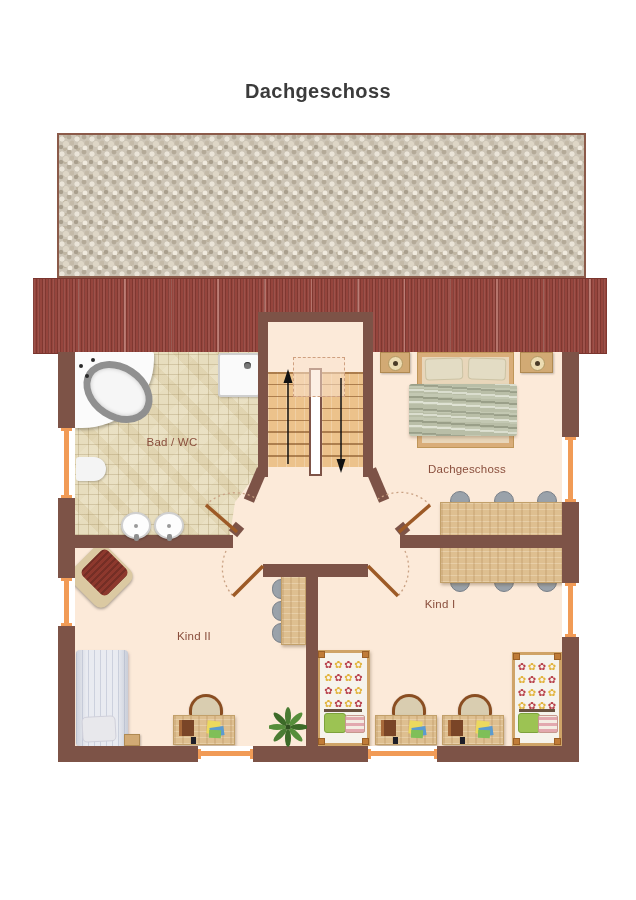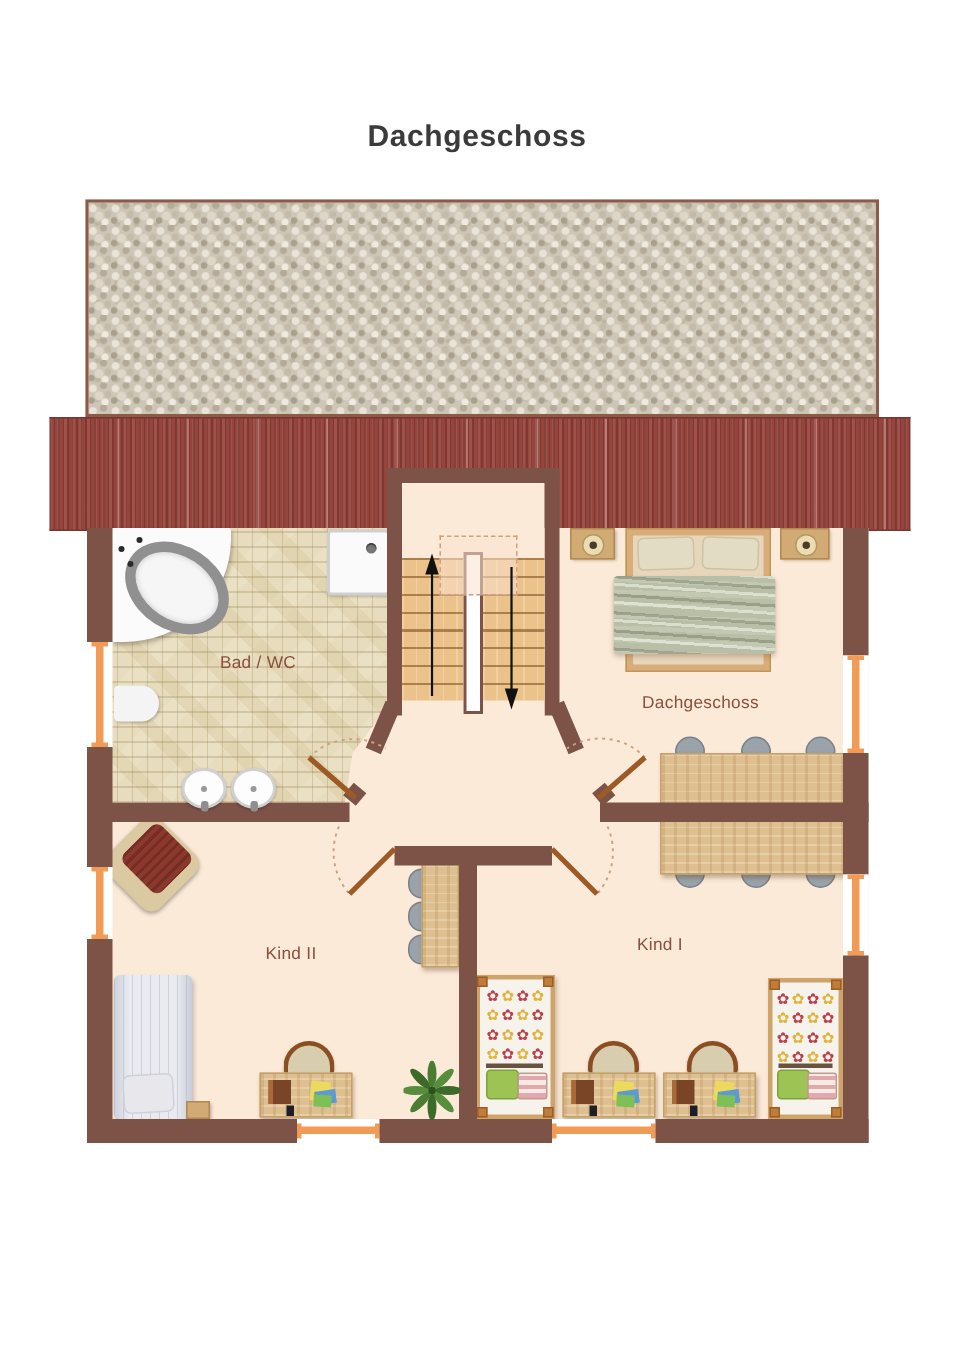--- a/index.html
+++ b/index.html
@@ -376,21 +376,21 @@
     <div class="book"></div>
     <div class="gadget"></div>
     <div class="p1"></div>
     <div class="p2"></div>
     <div class="p3"></div>
   </div>
 
   <div class="lbl" style="left:122px;top:436px;width:100px">Bad / WC</div>
   <div class="lbl" style="left:412px;top:463px;width:110px">Dachgeschoss</div>
   <div class="lbl" style="left:159px;top:630px;width:70px">Kind II</div>
-  <div class="lbl" style="left:405px;top:624px;width:70px">Kind I</div>
+  <div class="lbl" style="left:405px;top:598px;width:70px">Kind I</div>
 
   <svg id="doorsvg" width="636" height="900" viewBox="0 0 636 900">
     <path d="M206,505 A41,41 0 0 1 257,499" fill="none" stroke="#c9a183" stroke-width="1.3" stroke-dasharray="2,3"></path>
     <line x1="237" y1="532" x2="206" y2="505" stroke="#9d5a26" stroke-width="3.5"></line>
     <path d="M430,505 A41,41 0 0 0 378,499" fill="none" stroke="#c9a183" stroke-width="1.3" stroke-dasharray="2,3"></path>
     <line x1="399" y1="532" x2="430" y2="505" stroke="#9d5a26" stroke-width="3.5"></line>
     <path d="M226,551 A42,42 0 0 0 233,596" fill="none" stroke="#c9a183" stroke-width="1.3" stroke-dasharray="2,3"></path>
     <line x1="263" y1="566" x2="233" y2="596" stroke="#9d5a26" stroke-width="3.5"></line>
     <path d="M405,551 A42,42 0 0 1 398,596" fill="none" stroke="#c9a183" stroke-width="1.3" stroke-dasharray="2,3"></path>
     <line x1="368" y1="566" x2="398" y2="596" stroke="#9d5a26" stroke-width="3.5"></line>

